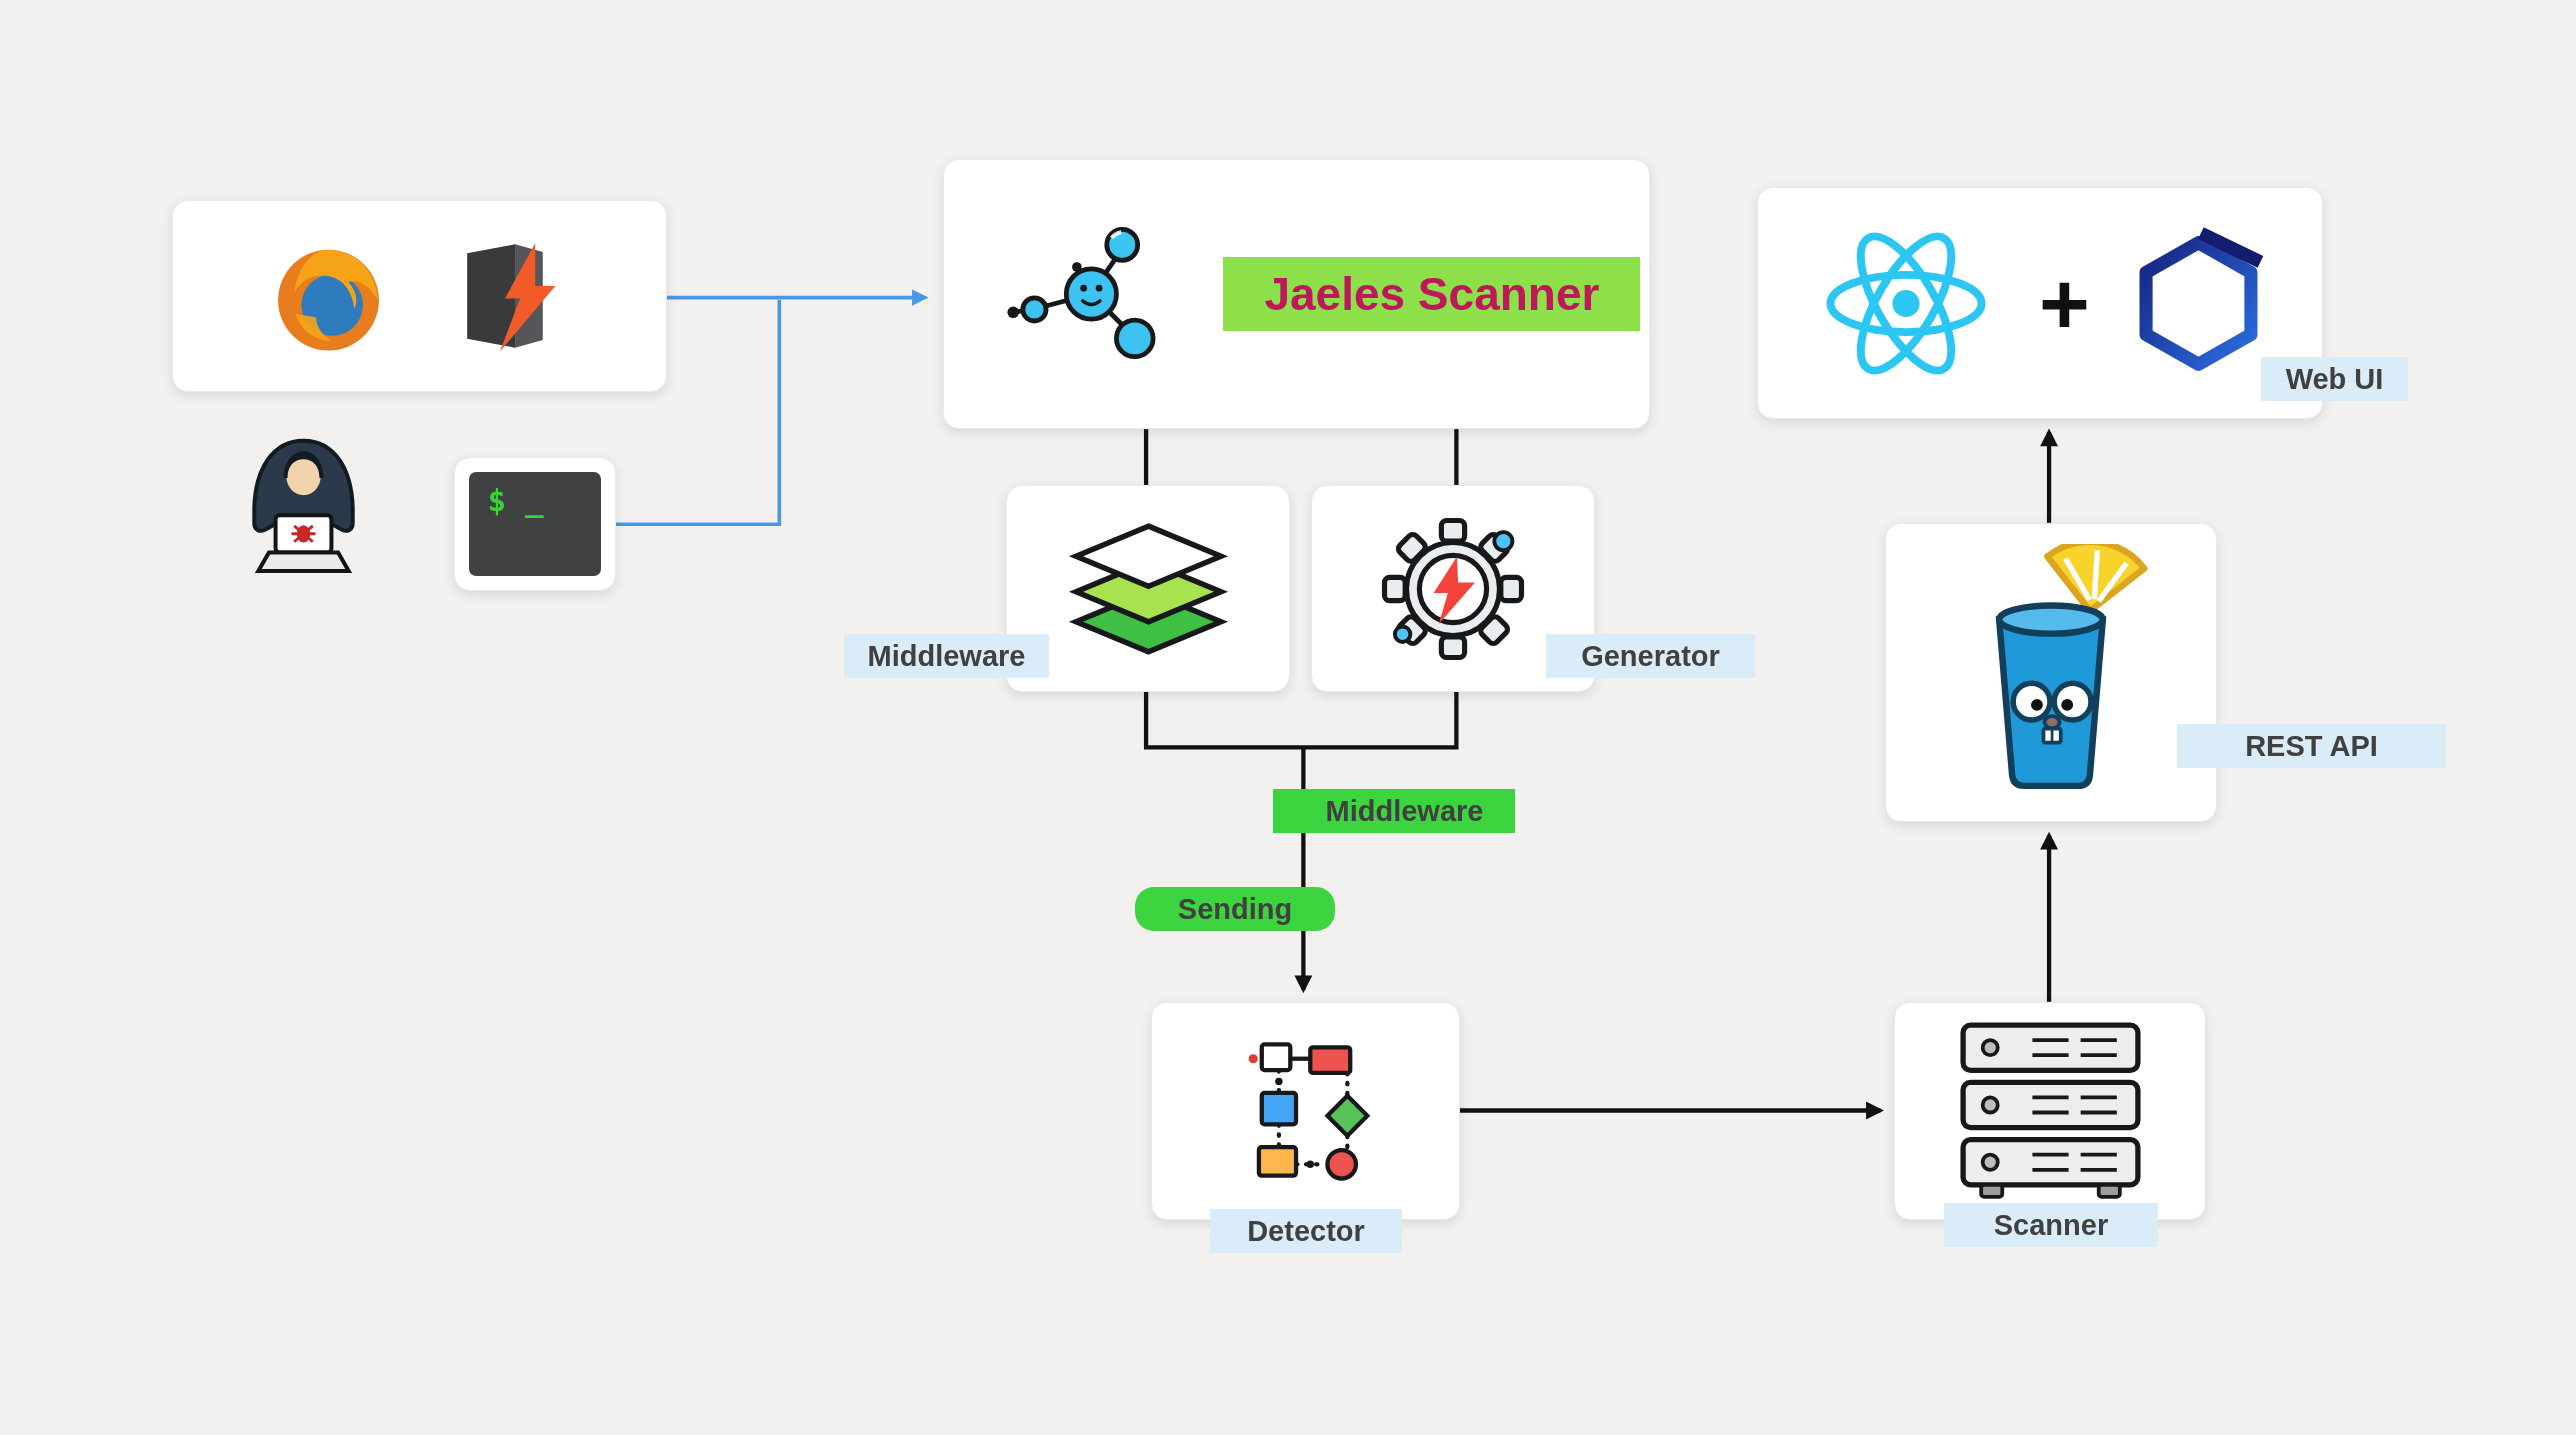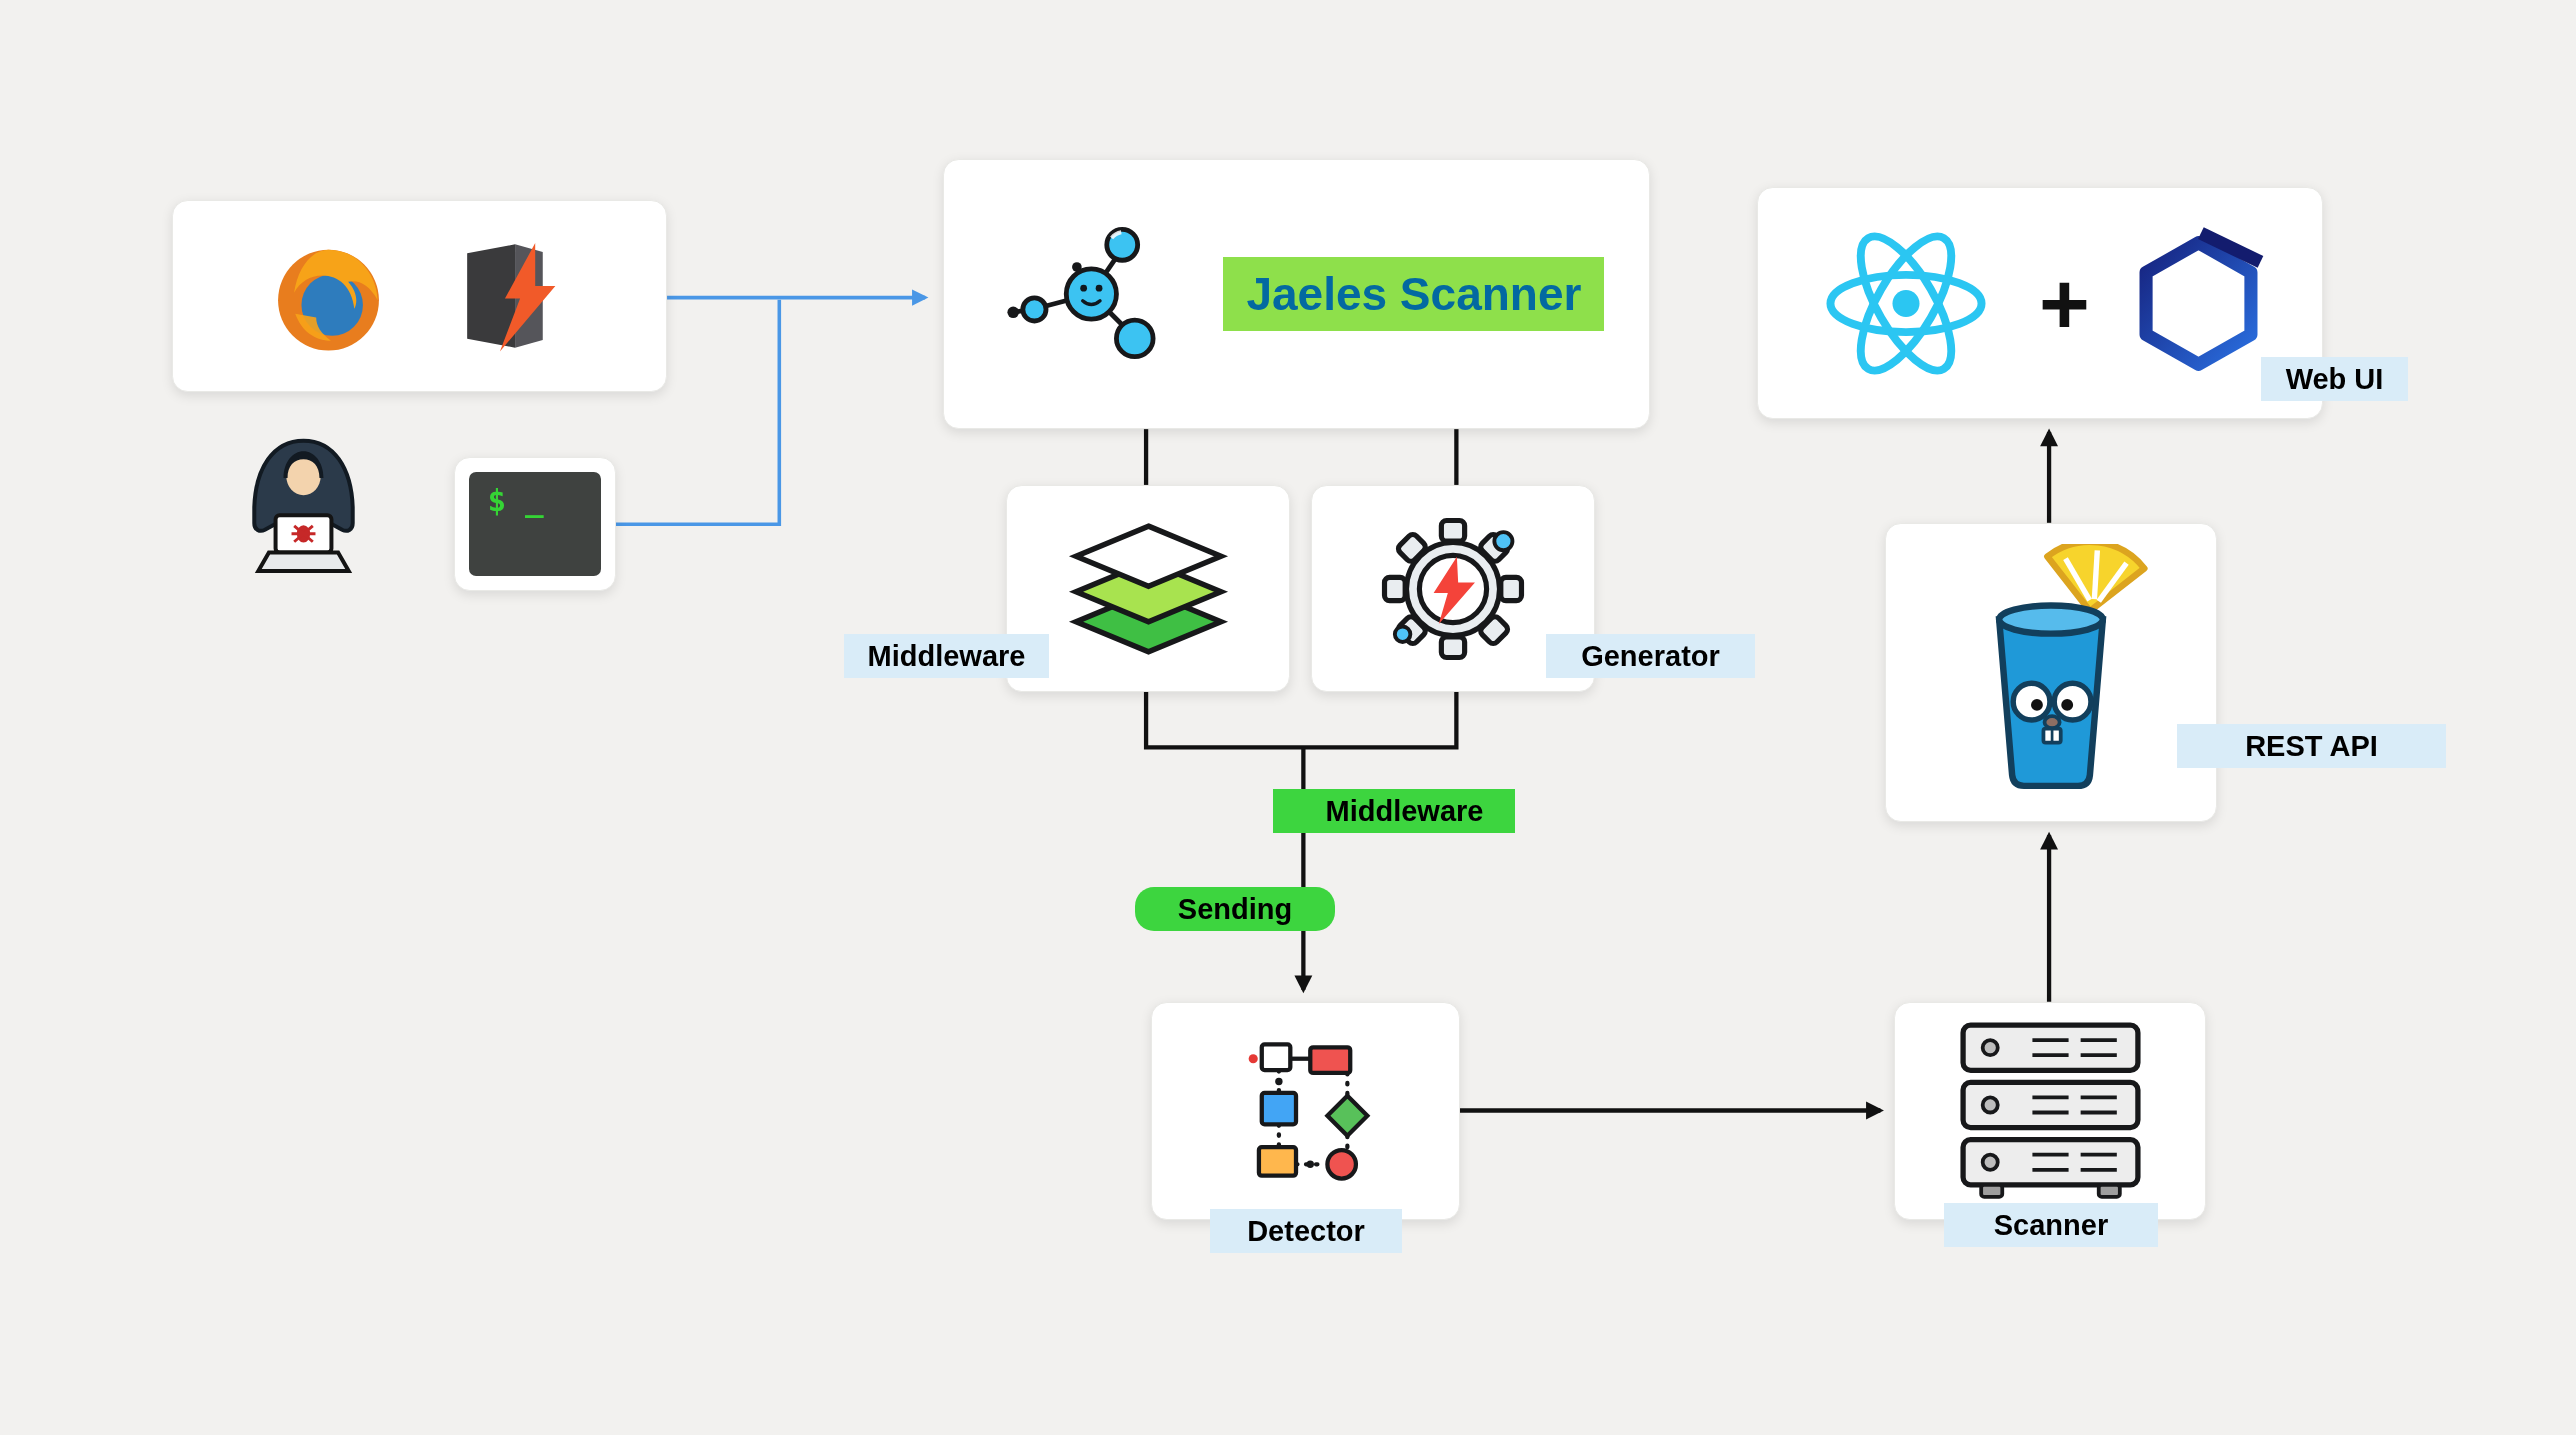--- a/index.html
+++ b/index.html
@@ -12,30 +12,30 @@
   .card {
     position: absolute; background: var(--card, #ffffff);
     border: 1.4px solid #e9e9e6; border-radius: 15.7px;
     box-shadow: 0 3.6px 11.4px rgba(0,0,0,0.10);
     display: flex; align-items: center; justify-content: center;
     z-index: 1;
   }
 
   .tag {
     position: absolute; z-index: 3; font-weight: bold; font-size: 29px;
-    line-height: 44px; height: 44px; color: #000000; text-align: center;
+    line-height: 44px; height: 44px; color: #404040; text-align: center;
     white-space: nowrap;
   }
   .tag-blue  { background: var(--blue-label, #d9ecf8); }
   .tag-green { background: var(--green-label, #3dd53f); }
 
   .hl {
     background: var(--green-highlight, #8ee04b);
-    padding: 10px 23px; font-weight: bold; font-size: 46px;
-    color: #0369a1; white-space: nowrap;
+    padding: 10px 41px; font-weight: bold; font-size: 46px;
+    color: #be185d; white-space: nowrap;
   }
 
   
   #card-browser    { left: 172px;  top: 200px;  width: 495px; height: 192px; gap: 57px; }
   #hacker          { position: absolute; left: 237px; top: 435px; z-index: 1; }
   #card-terminal   { left: 454px;  top: 457px;  width: 162px; height: 134px; }
   #card-scanner    { left: 943px; top: 159px;  width: 707px; height: 270px; justify-content: flex-start; padding-left: 46px; gap: 11.4px; }
   #card-signatures { left: 1006px; top: 485px;  width: 284px; height: 207px; }
   #card-generator  { left: 1311px; top: 485px;  width: 284px; height: 207px; }
   #card-detector   { left: 1151px; top: 1002px; width: 309px; height: 218px; }

